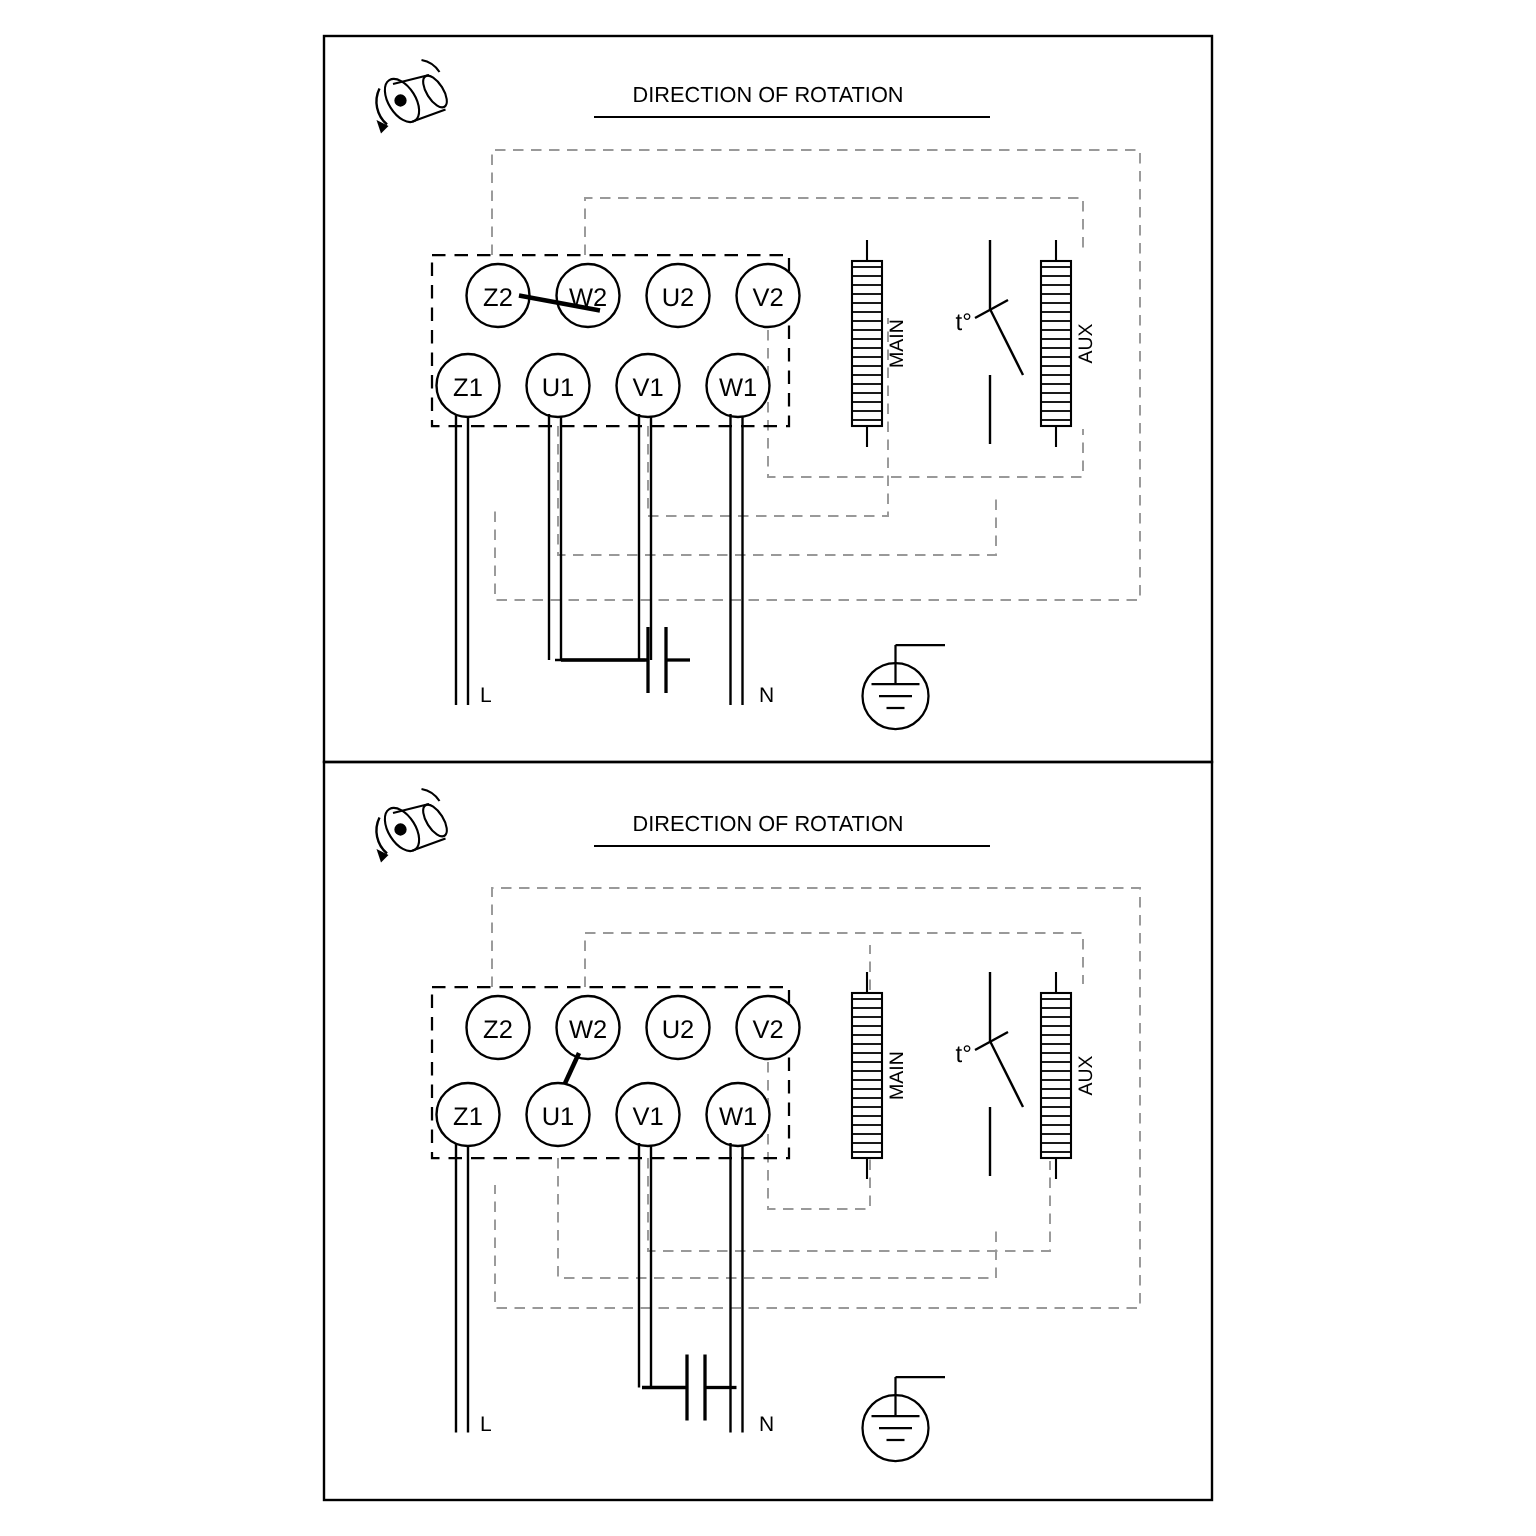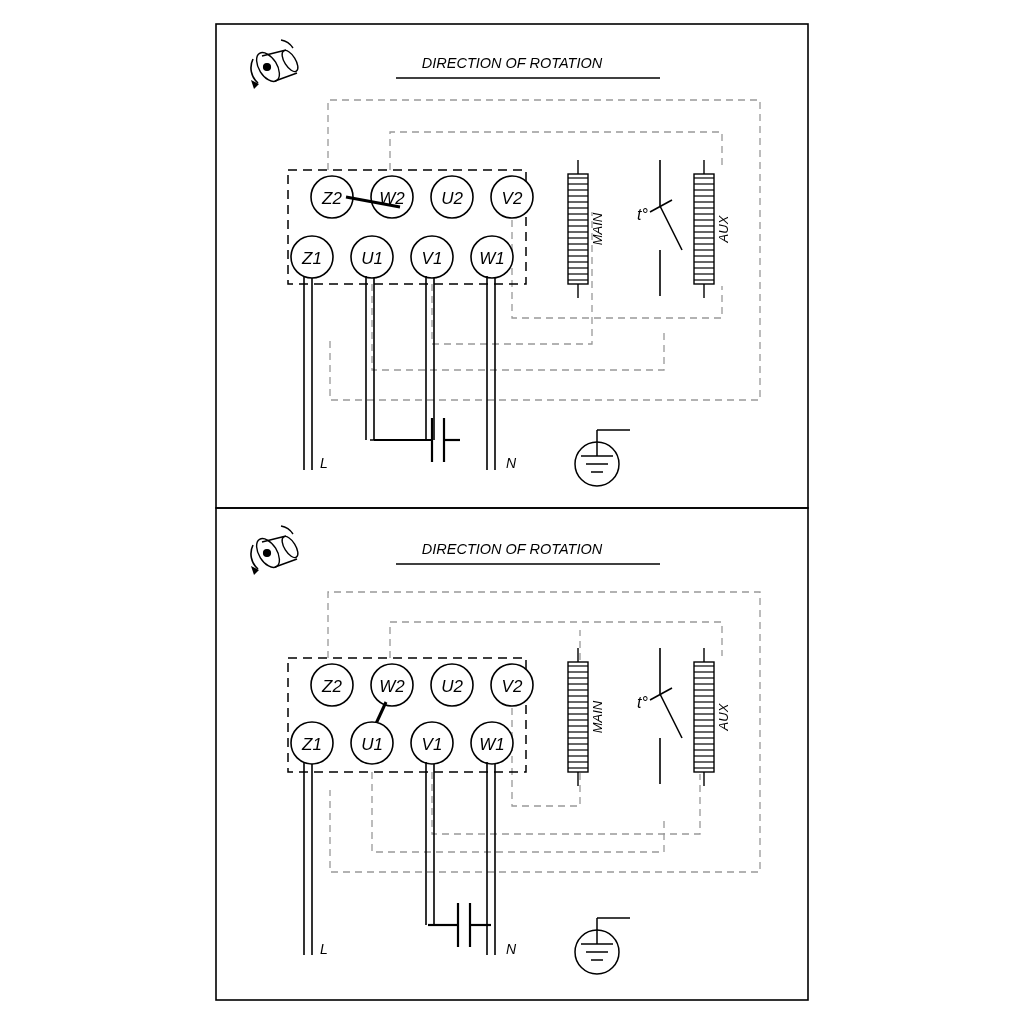--- a/index.html
+++ b/index.html
@@ -1,17 +1,17 @@
 <!DOCTYPE html>
 <html><head>
 <meta charset="utf-8">
 <style>
   html,body{margin:0;padding:0;background:#ffffff;}
   body{width:1024px;height:1024px;font-family:"Liberation Sans",sans-serif;}
-  #stage{position:relative;width:1024px;height:1024px;overflow:hidden;font-style:italic;}
+  #stage{position:relative;width:1024px;height:1024px;overflow:hidden;}
   svg{display:block;}
   .lbl{font-family:"Liberation Sans",sans-serif;}
 </style>
 </head>
 <body>
 
 <div id="stage">
 <svg width="1024" height="1024" viewBox="0 0 1024 1024" xmlns="http://www.w3.org/2000/svg">
 
   <rect x="0" y="0" width="1024" height="1024" fill="#ffffff"></rect>

